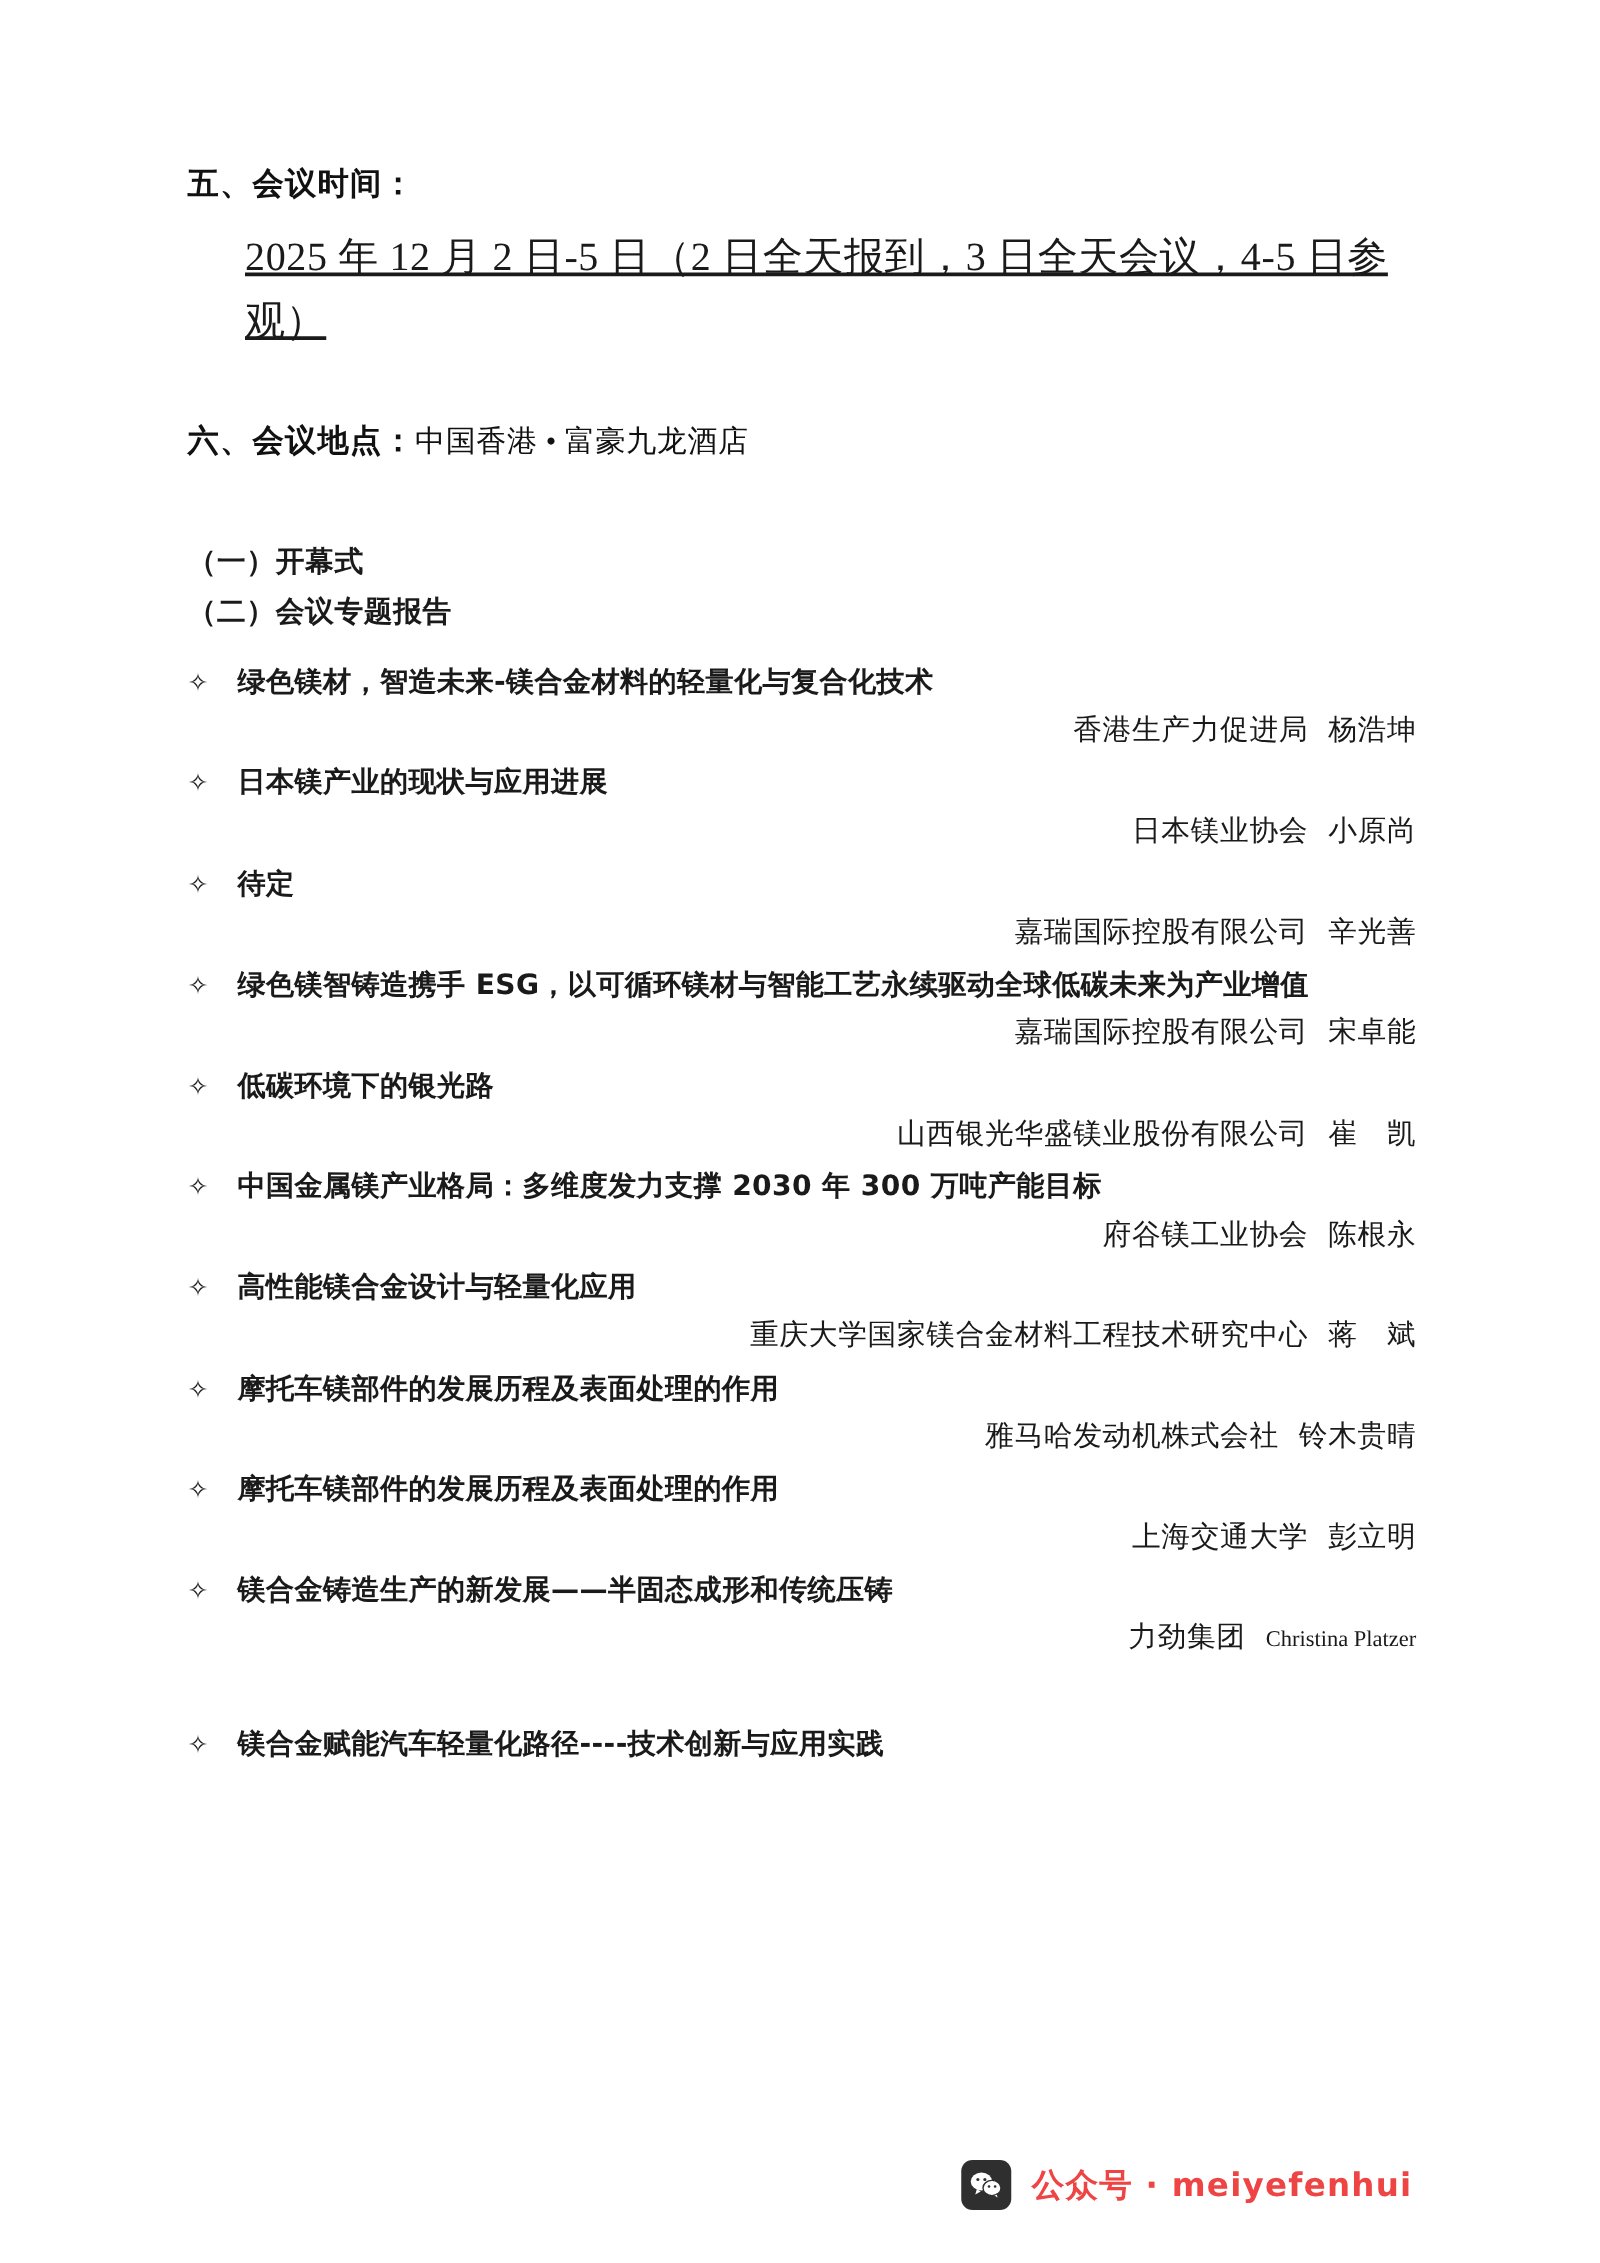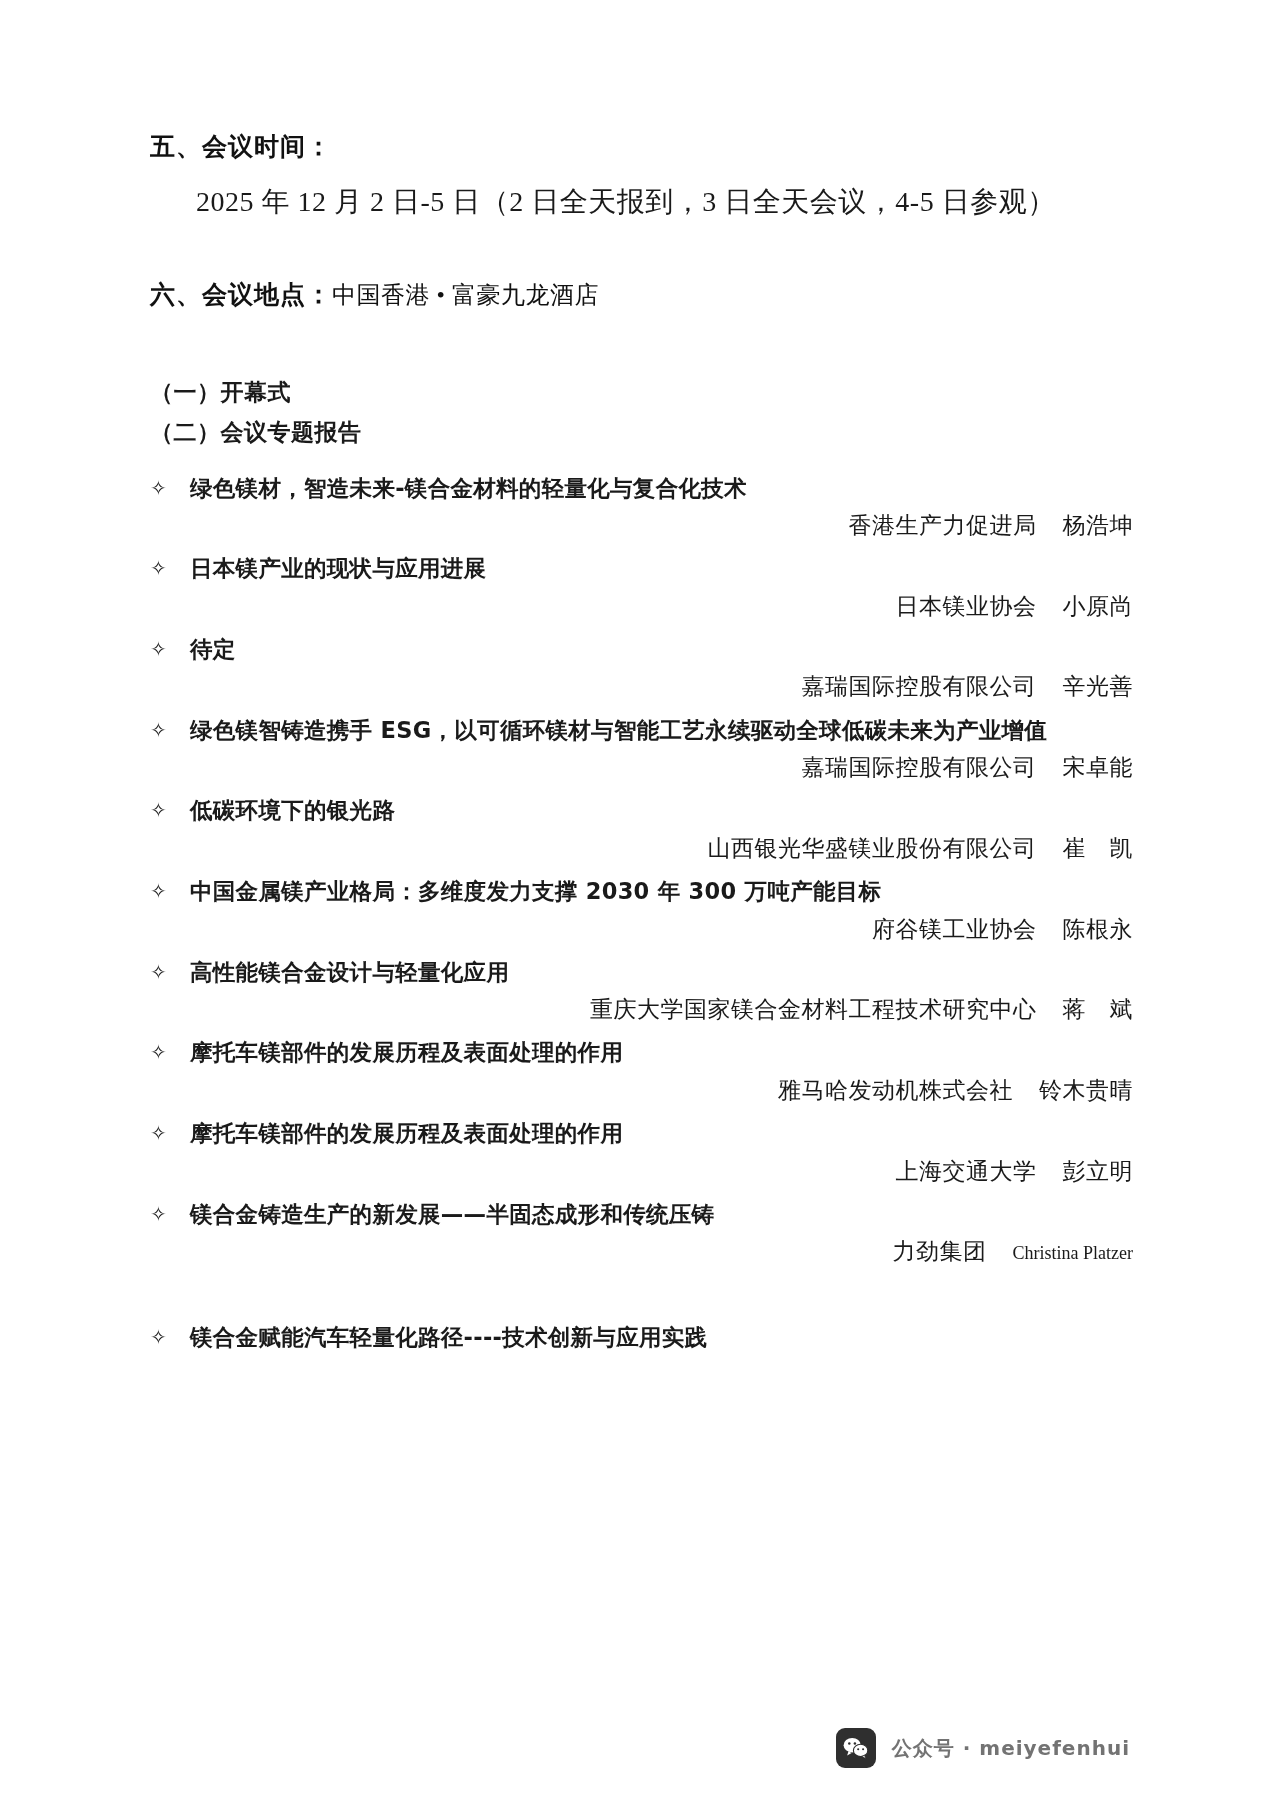--- a/index.html
+++ b/index.html
@@ -40,25 +40,26 @@
     line-height: 1.5;
   }
   .section-heading .inline-normal {
     font-family: "Liberation Serif", serif;
     font-weight: normal;
     font-size: 24px;
     letter-spacing: 0.5px;
   }
 
   .indent-line {
-    font-size: 28px;
+    font-size: 32px;
     line-height: 1.6;
     margin: 0 0 6px 0;
     padding-left: 46px;
     letter-spacing: 0.5px;
+    text-decoration: underline;
   }
 
   .block-gap-1 { height: 46px; }
   .block-gap-2 { height: 46px; }
   .block-gap-3 { height: 16px; }
 
   .sub-item {
     font-family: "DejaVu Sans", "Liberation Sans", sans-serif;
     font-weight: bold;
     font-size: 23px;
@@ -94,21 +95,21 @@
     padding-right: 2px;
   }
   .talk-speaker {
     text-align: right;
     font-family: "Liberation Serif", "DejaVu Serif", serif;
     font-size: 23px;
     line-height: 1.75;
     letter-spacing: 0.5px;
     padding-right: 2px;
   }
-  .talk-speaker .org { margin-right: 26px; }
+  .talk-speaker .org { margin-right: 16px; }
   .talk-speaker .nm  { display: inline-block; }
   .speaker-latin {
     font-family: Liberation Serif, serif;
     font-size: 18px;
     letter-spacing: 0px;
   }
 
   .spacer-last { height: 42px; }
 
   
@@ -129,23 +130,23 @@
     border-radius: 9px;
     background: #2f2f2f;
     display: inline-flex;
     align-items: center;
     justify-content: center;
     margin-right: 16px;
   }
   .wechat-icon svg { display: block; }
   .footer-text {
     font-family: "DejaVu Sans", "Liberation Sans", sans-serif;
-    font-size: 20px;
-    font-weight: bold;
-    color: #737373;
+    font-size: 26px;
+    font-weight: bold;
+    color: #ef4444;
     letter-spacing: 1px;
   }
 </style>
 </head>
 <body>
 
 <div class="page">
   <div class="content">
 
     <div class="section-heading">五、会议时间：</div>

